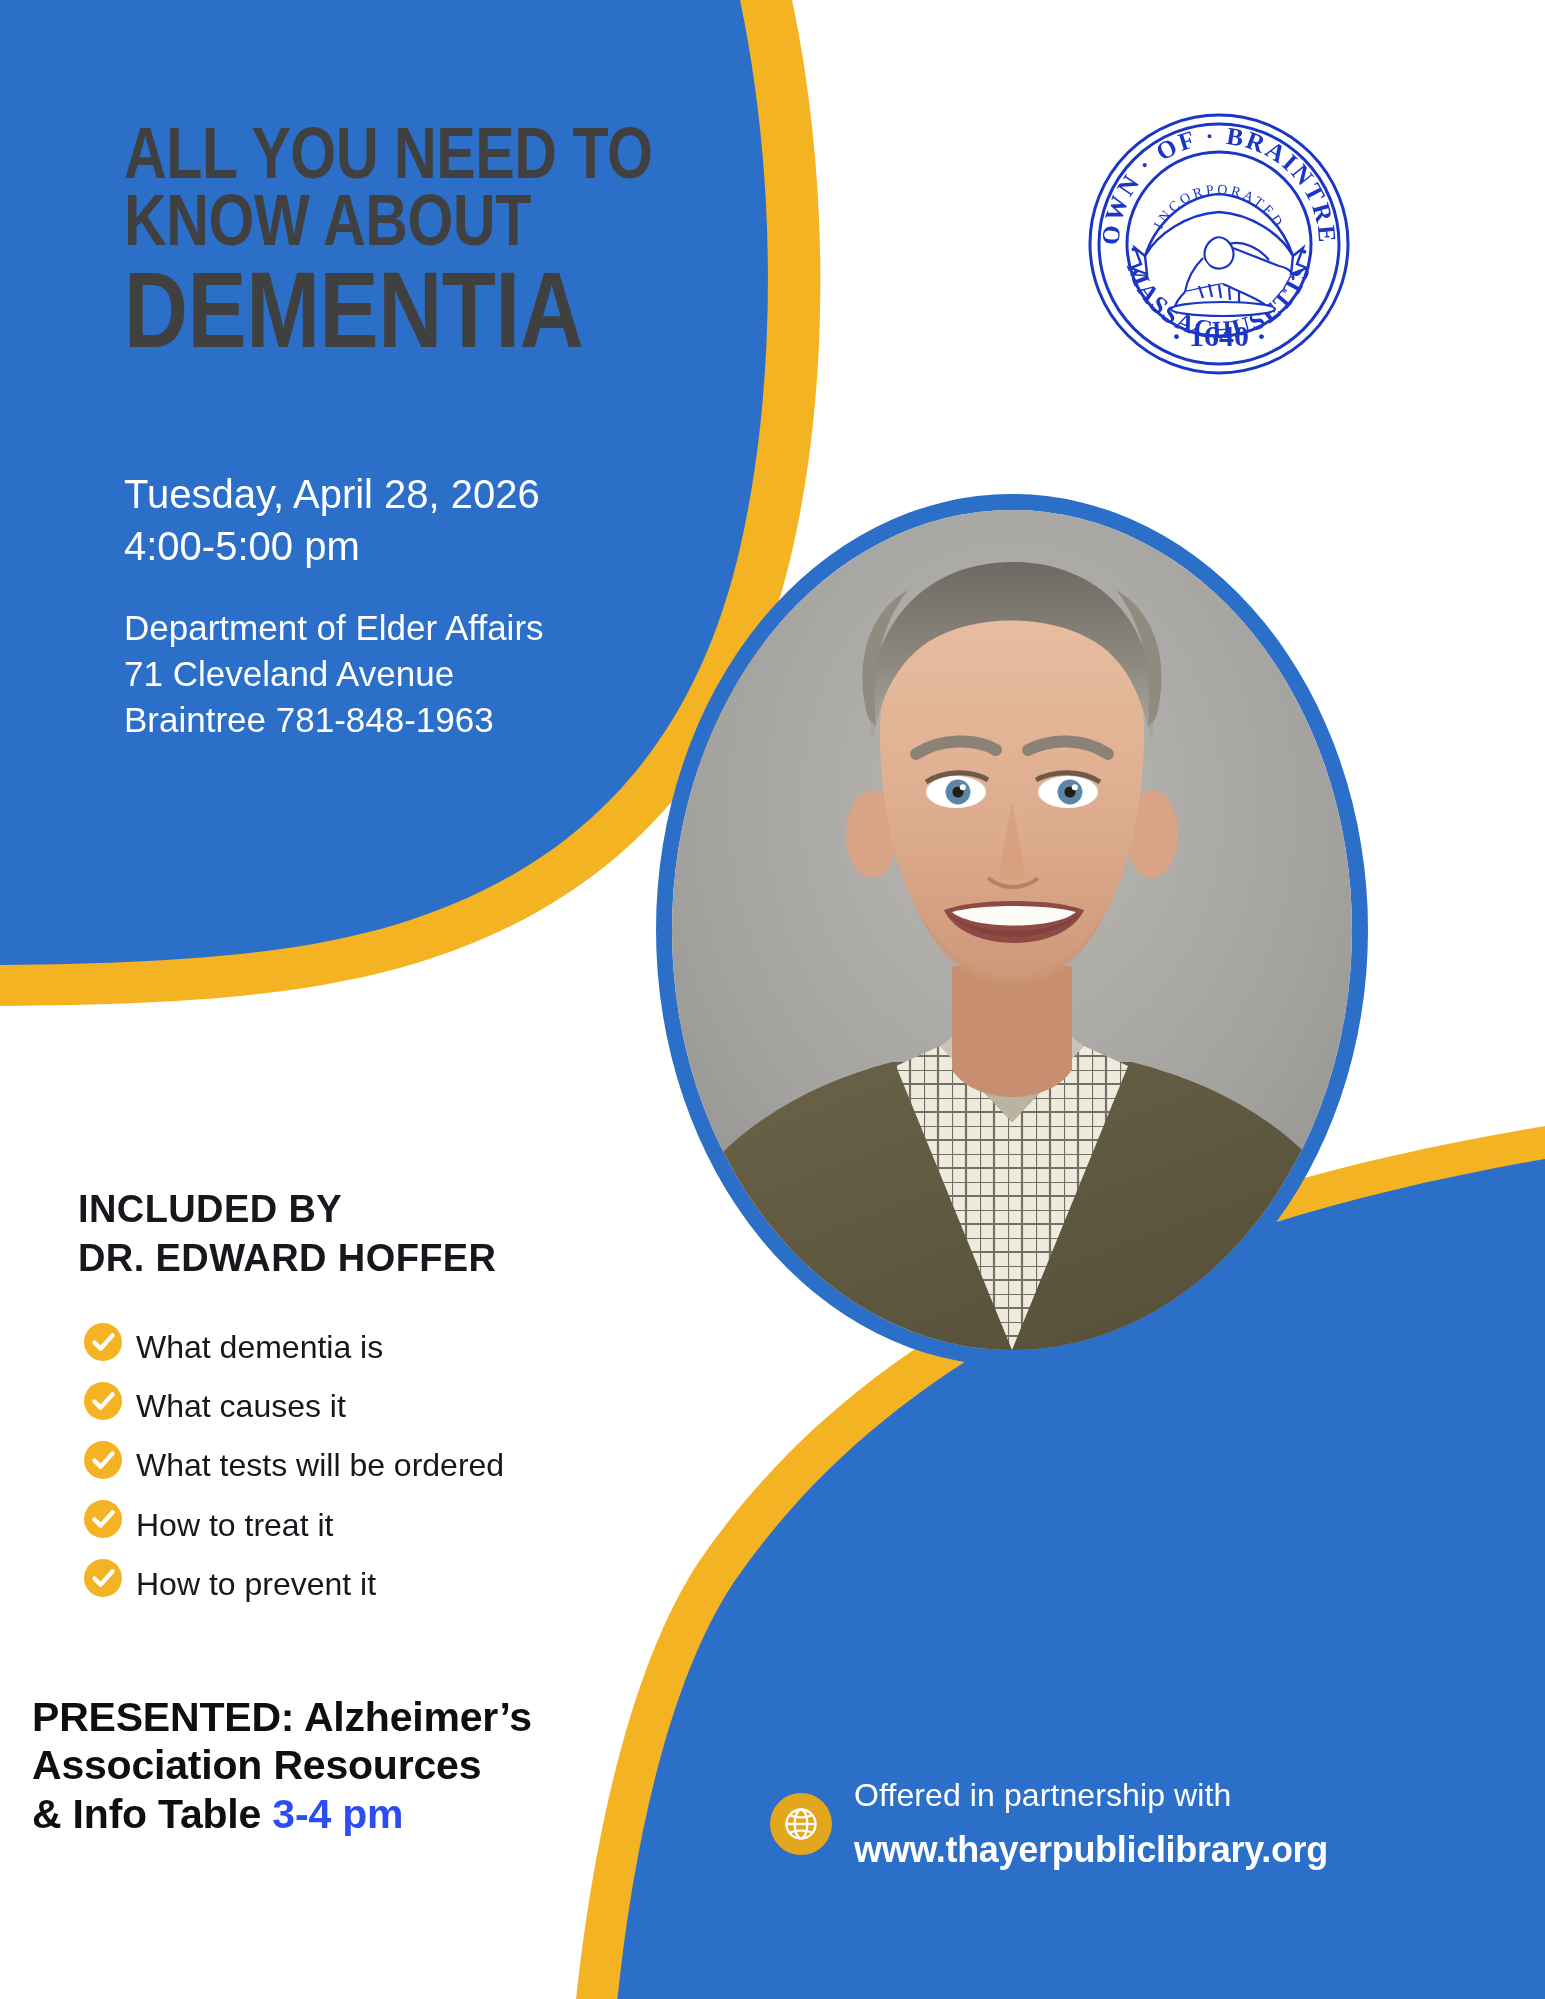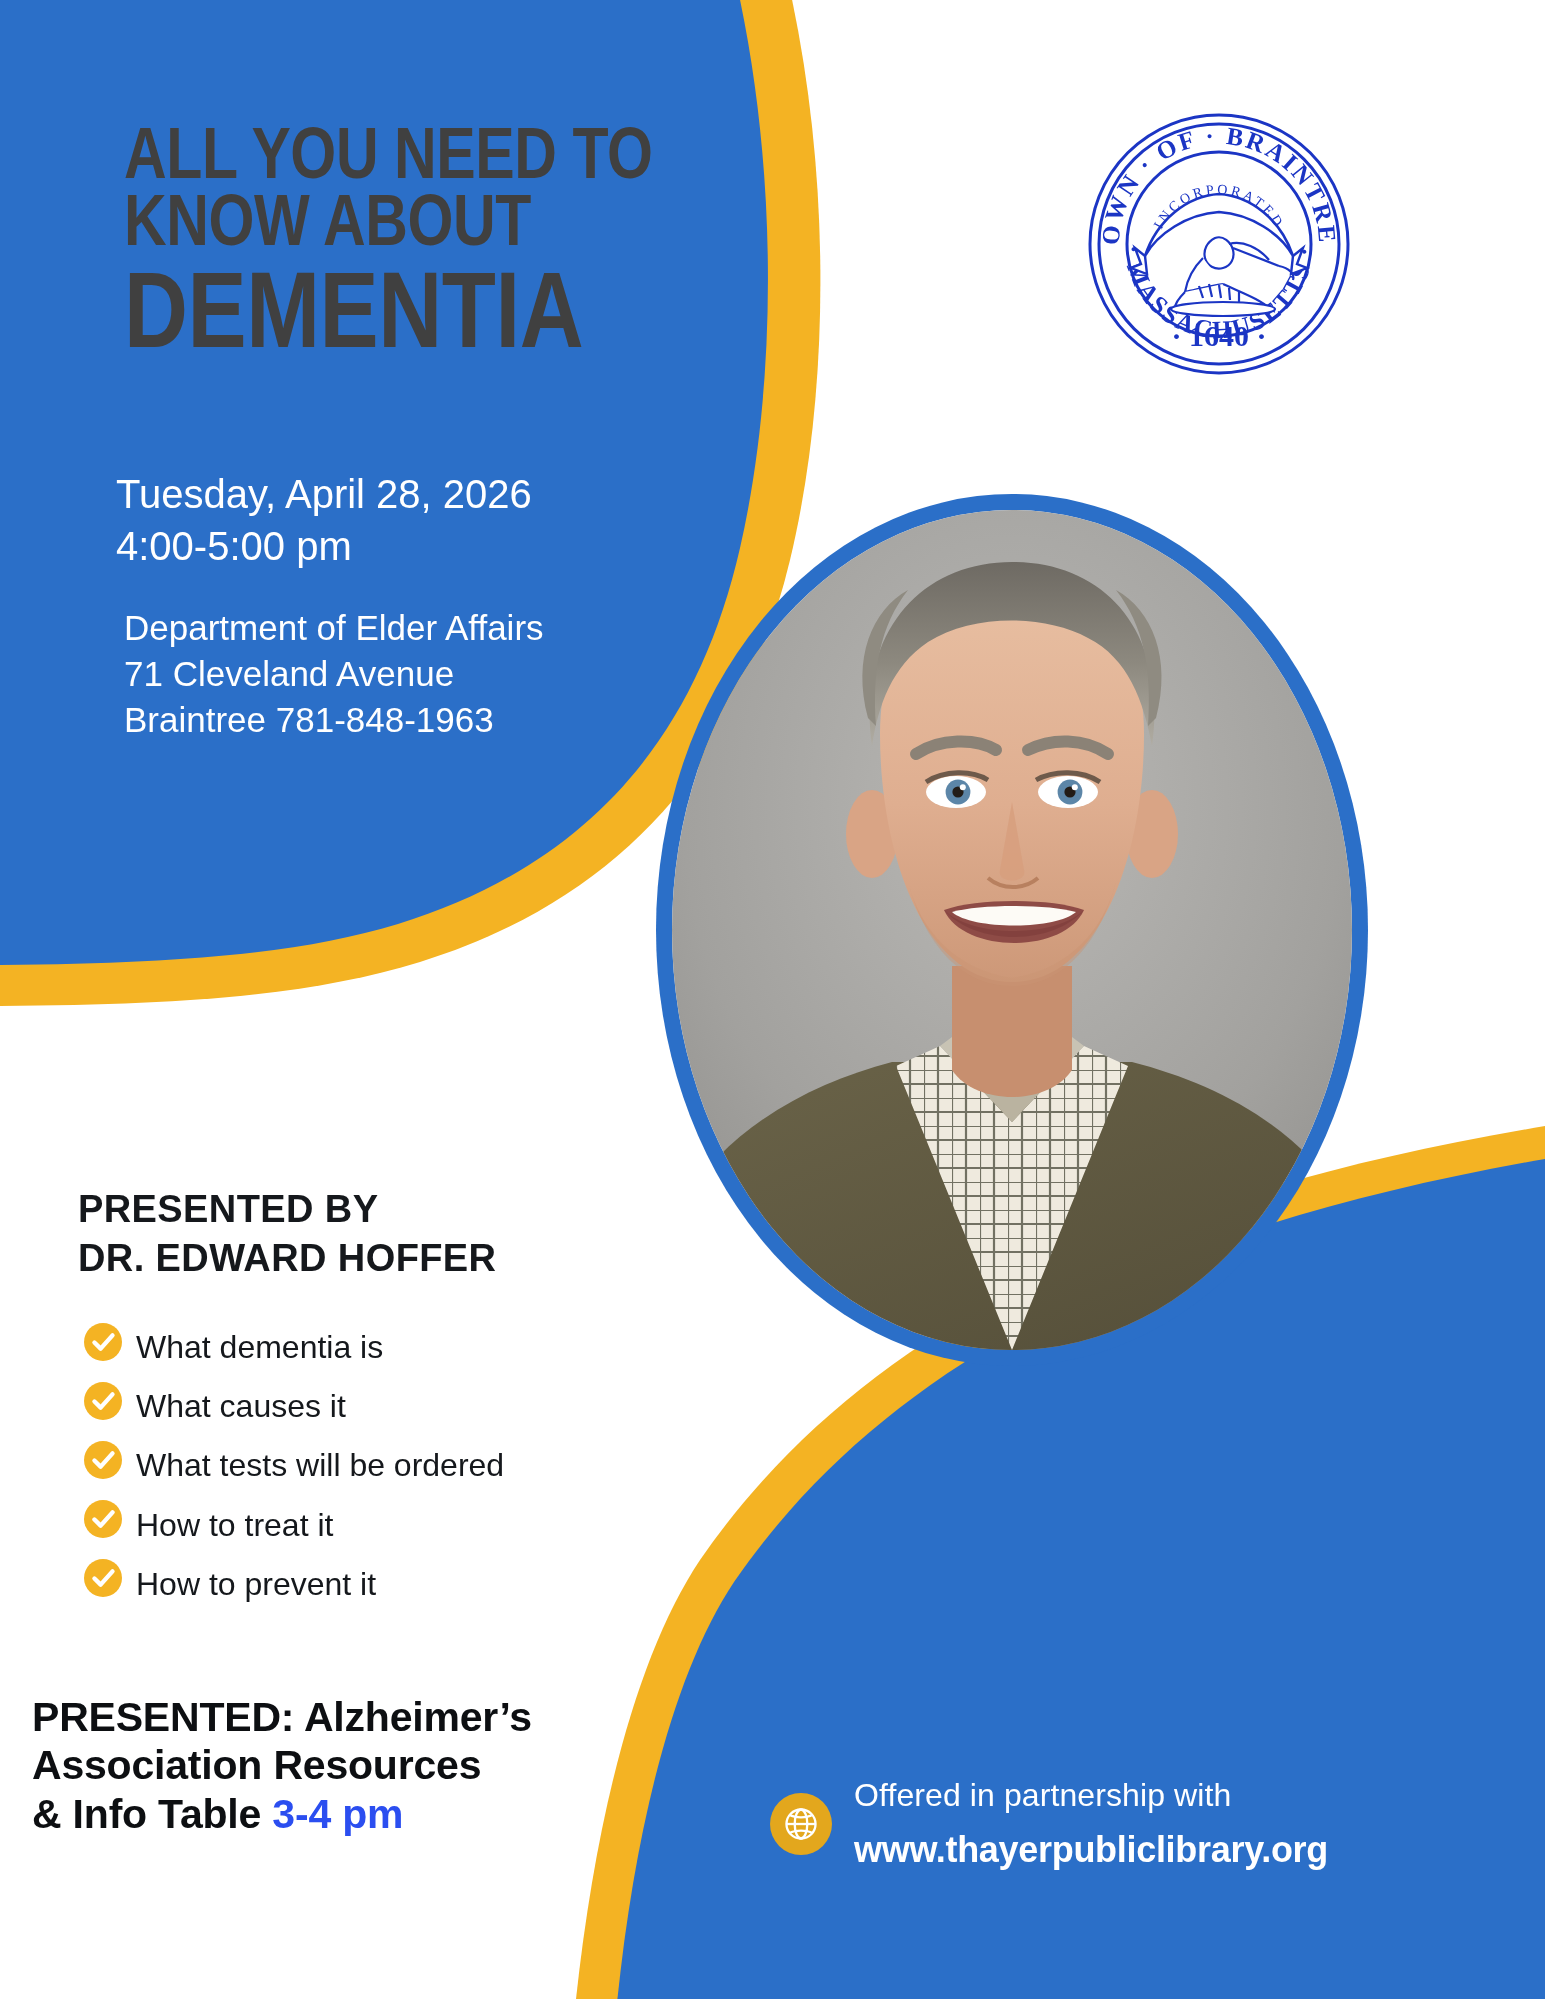--- a/index.html
+++ b/index.html
@@ -35,21 +35,21 @@
     line-height:0.93;
     text-transform:uppercase;
     transform:scaleX(0.82);
     transform-origin:left center;
     white-space:nowrap;
   }
   .hl-1,.hl-2{font-size:72px;}
   .hl-3{font-size:108px;margin-top:6px;}
 
   .when{
-    position:absolute;left:116px;top:468px;width:640px;z-index:5;color:#fff;
+    position:absolute;left:124px;top:468px;width:640px;z-index:5;color:#fff;
     font-size:40px;line-height:1.30;font-weight:normal;letter-spacing:0px;
   }
   .where{
     position:absolute;left:124px;top:605px;width:640px;z-index:5;color:#fff;
     font-size:35px;line-height:1.32;font-weight:normal;
   }
 
   
   .presented{
     position:absolute;left:78px;top:1185px;width:560px;z-index:5;
@@ -252,21 +252,21 @@
     <div>4:00-5:00 pm</div>
   </div>
 
   <div class="where">
     <div>Department of Elder Affairs</div>
     <div>71 Cleveland Avenue</div>
     <div>Braintree 781-848-1963</div>
   </div>
 
   <div class="presented">
-    <div>PRESENTED BY</div>
+    <div>INCLUDED BY</div>
     <div>DR. EDWARD HOFFER</div>
   </div>
 
   <div class="checklist">
     <div class="check-row">
       <svg class="check-ic" viewBox="0 0 40 40">
         <circle cx="20" cy="20" r="20" fill="#f4b323"></circle>
         <path d="M 11,20.5 L 17.5,27 L 30,13" stroke="#ffffff" stroke-width="4.6" fill="none" stroke-linecap="round" stroke-linejoin="round"></path>
       </svg>
       <span class="check-label">What dementia is</span>

